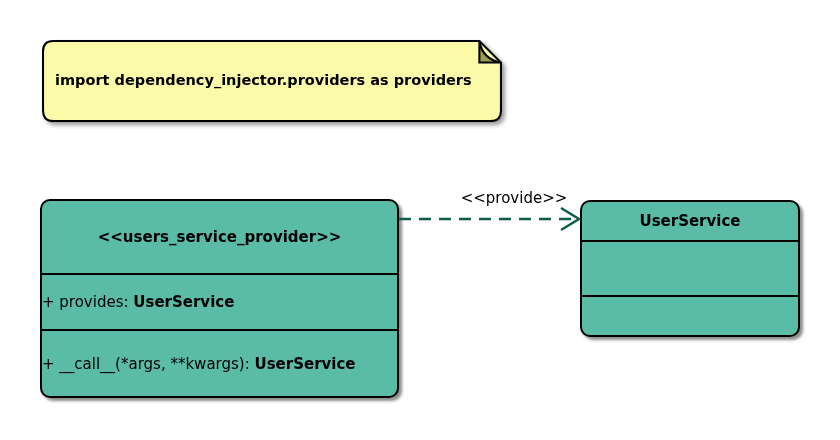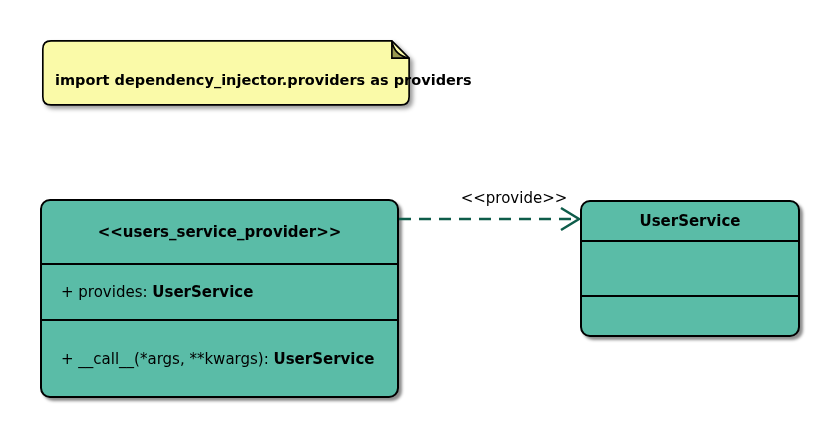--- a/index.html
+++ b/index.html
@@ -13,21 +13,21 @@
     width: 840px;
     height: 440px;
     background: #ffffff;
     overflow: hidden;
   }
 
   
   .note {
     position: absolute;
     left: 42px; top: 40px;
-    width: 368px; height: 80px;
+    width: 460px; height: 80px;
   }
   .note svg {
     position: absolute; inset: 0;
     filter: drop-shadow(3px 3px 2px rgba(0,0,0,0.40));
   }
   .note-text {
     position: absolute; inset: 0;
     display: flex; align-items: center;
     padding-left: 13px;
     font-size: 14.5px;
@@ -53,28 +53,28 @@
     align-items: center;
     font-weight: bold;
     line-height: 21px;
     text-align: center;
   }
   .cls-section {
     border-top: 2px solid var(--class-border, #000);
     display: flex;
     flex-direction: column;
     justify-content: center;
-    padding-left: 19px;
+    padding-left: 0;
     line-height: 22px;
   }
   .member-line { white-space: nowrap; }
   .member-line b { font-weight: bold; }
 
   #provider-class { left: 40px; top: 199px; width: 359px; height: 199px; }
-  #provider-class .cls-header  { height: 62px; }
+  #provider-class .cls-header  { height: 72px; }
   #provider-class .cls-attrs   { height: 56px; }
   #provider-class .cls-methods { flex: 1; }
 
   #service-class { left: 580px; top: 200px; width: 220px; height: 137px; }
   #service-class .cls-header { height: 38px; }
   #service-class .cls-sec2   { height: 55px; }
   #service-class .cls-sec3   { flex: 1; }
 
   
   .arrow-svg { position: absolute; left: 398px; top: 198px; width: 190px; height: 44px; }

